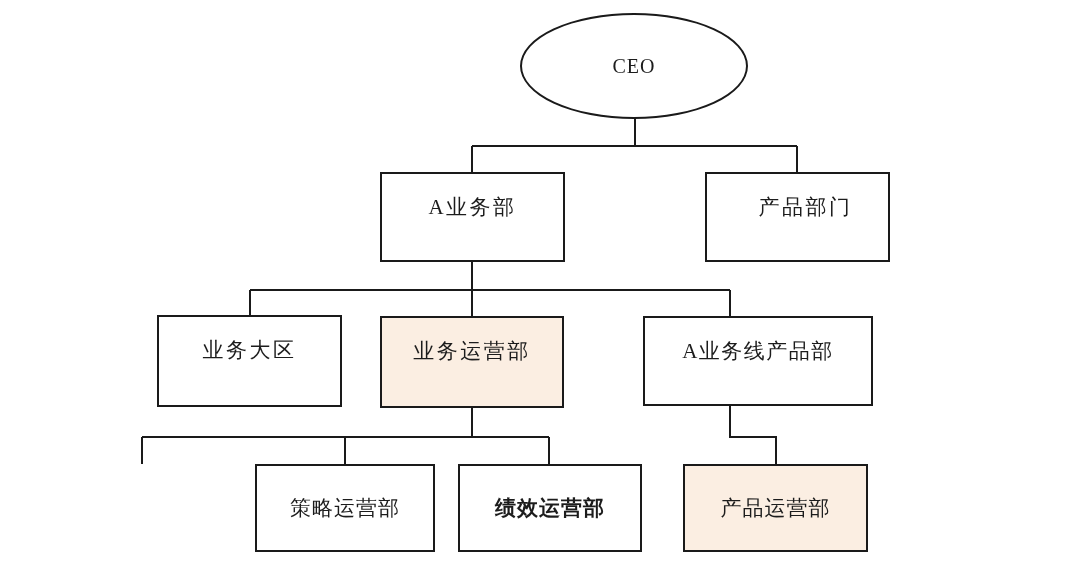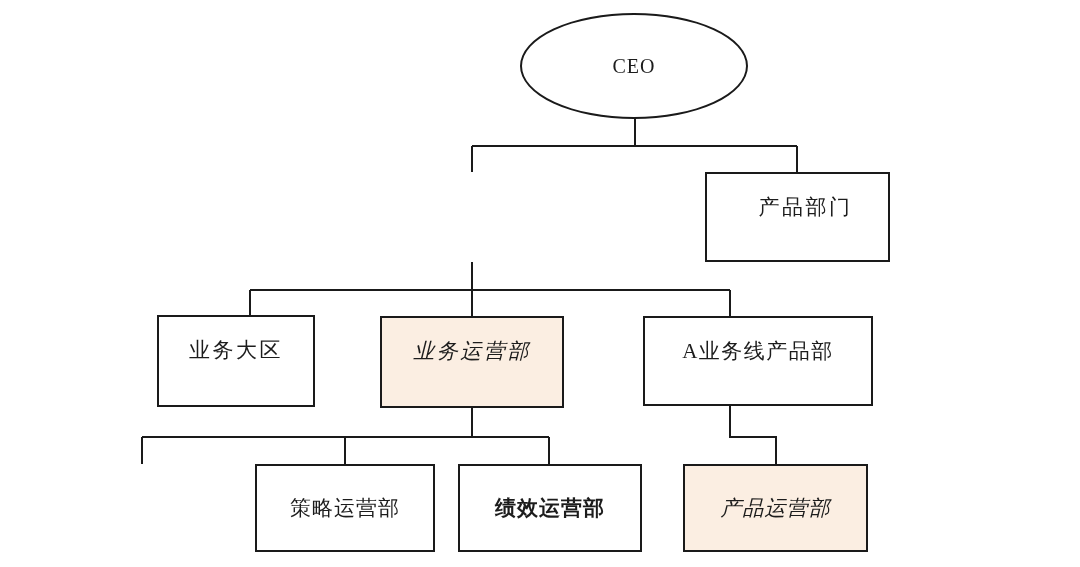--- a/index.html
+++ b/index.html
@@ -33,21 +33,20 @@
     border: 2px solid var(--border, #1a1a1a);
     background: var(--node-fill, #ffffff);
     color: var(--text, #1c1c1c);
     display: flex;
     justify-content: center;
     align-items: center;
     text-align: center;
   }
   .node.hl {
     background: var(--highlight-fill, #fbeee2);
-    font-style: italic;
   }
   .node.ellipse {
     border-radius: 50%;
     justify-content: center;
   }
   .serif {
     font-family: "Liberation Serif", serif;
     font-size: 21px;
     letter-spacing: 2.5px;
   }
@@ -57,21 +56,21 @@
     letter-spacing: 1px;
   }
   .t-upper {
     align-items: flex-start;
     padding-top: 19px;
   }
   
   .n-ceo        { left: 520px; top: 13px;  width: 228px; height: 106px; font-size: 20px; letter-spacing: 1px; }
   .n-abiz       { left: 380px; top: 172px; width: 185px; height: 90px; }
   .n-proddiv    { left: 705px; top: 172px; width: 185px; height: 90px; padding-left: 16px; }
-  .n-bizregion  { left: 157px; top: 315px; width: 158px; height: 92px; }
+  .n-bizregion  { left: 157px; top: 315px; width: 185px; height: 92px; }
   .n-bizops     { left: 380px; top: 316px; width: 184px; height: 92px; }
   .n-alineprod  { left: 615px; top: 316px; width: 230px; height: 90px; letter-spacing: 1.5px; margin-left: 28px; }
   .n-processops { left: 52px;  top: 464px; width: 180px; height: 88px; }
   .n-strategyops{ left: 255px; top: 464px; width: 180px; height: 88px; }
   .n-perfops    { left: 458px; top: 464px; width: 184px; height: 88px; font-weight: bold; }
   .n-prodops    { left: 683px; top: 464px; width: 185px; height: 88px; }
 </style>
 </head>
 <body>
 
@@ -81,20 +80,23 @@
     <path d="M635 119 L635 146 M472 146 L797 146 M472 146 L472 172 M797 146 L797 172"></path>
     <path d="M472 262 L472 316 M250 290 L730 290 M250 290 L250 315 M730 290 L730 316"></path>
     <path d="M472 408 L472 437 M142 437 L549 437 M142 437 L142 464 M345 437 L345 464 M549 437 L549 464"></path>
     <path d="M730 406 L730 437 L776 437 L776 464"></path>
   </svg>
 
   <div class="node ellipse serif n-ceo">
     <span>CEO</span>
   </div>
 
+  <div class="node serif t-upper n-abiz">
+    <span>A业务部</span>
+  </div>
 
   <div class="node serif t-upper n-proddiv">
     <span>产品部门</span>
   </div>
 
   <div class="node serif t-upper n-bizregion">
     <span>业务大区</span>
   </div>
 
   <div class="node serif t-upper hl n-bizops">

